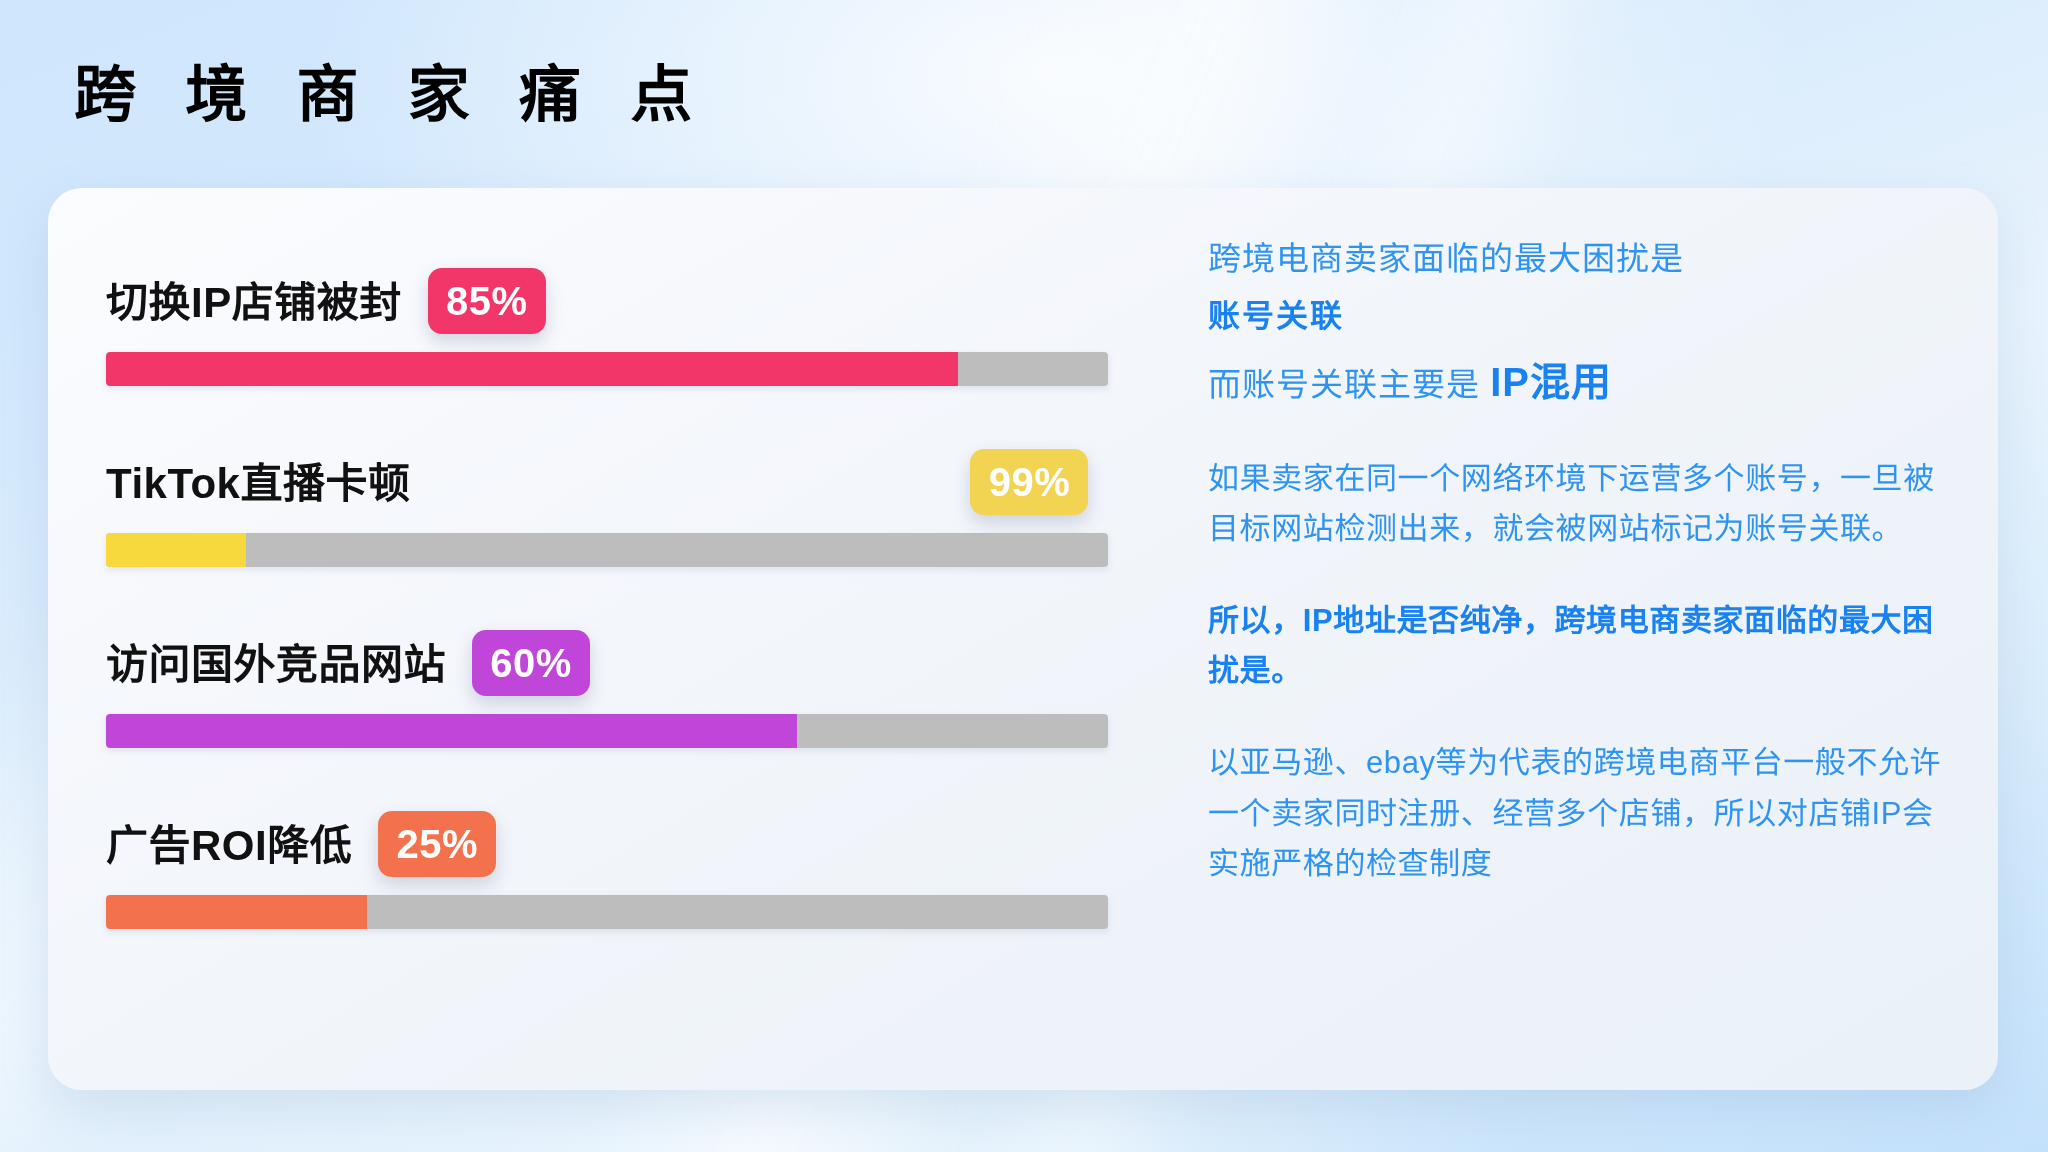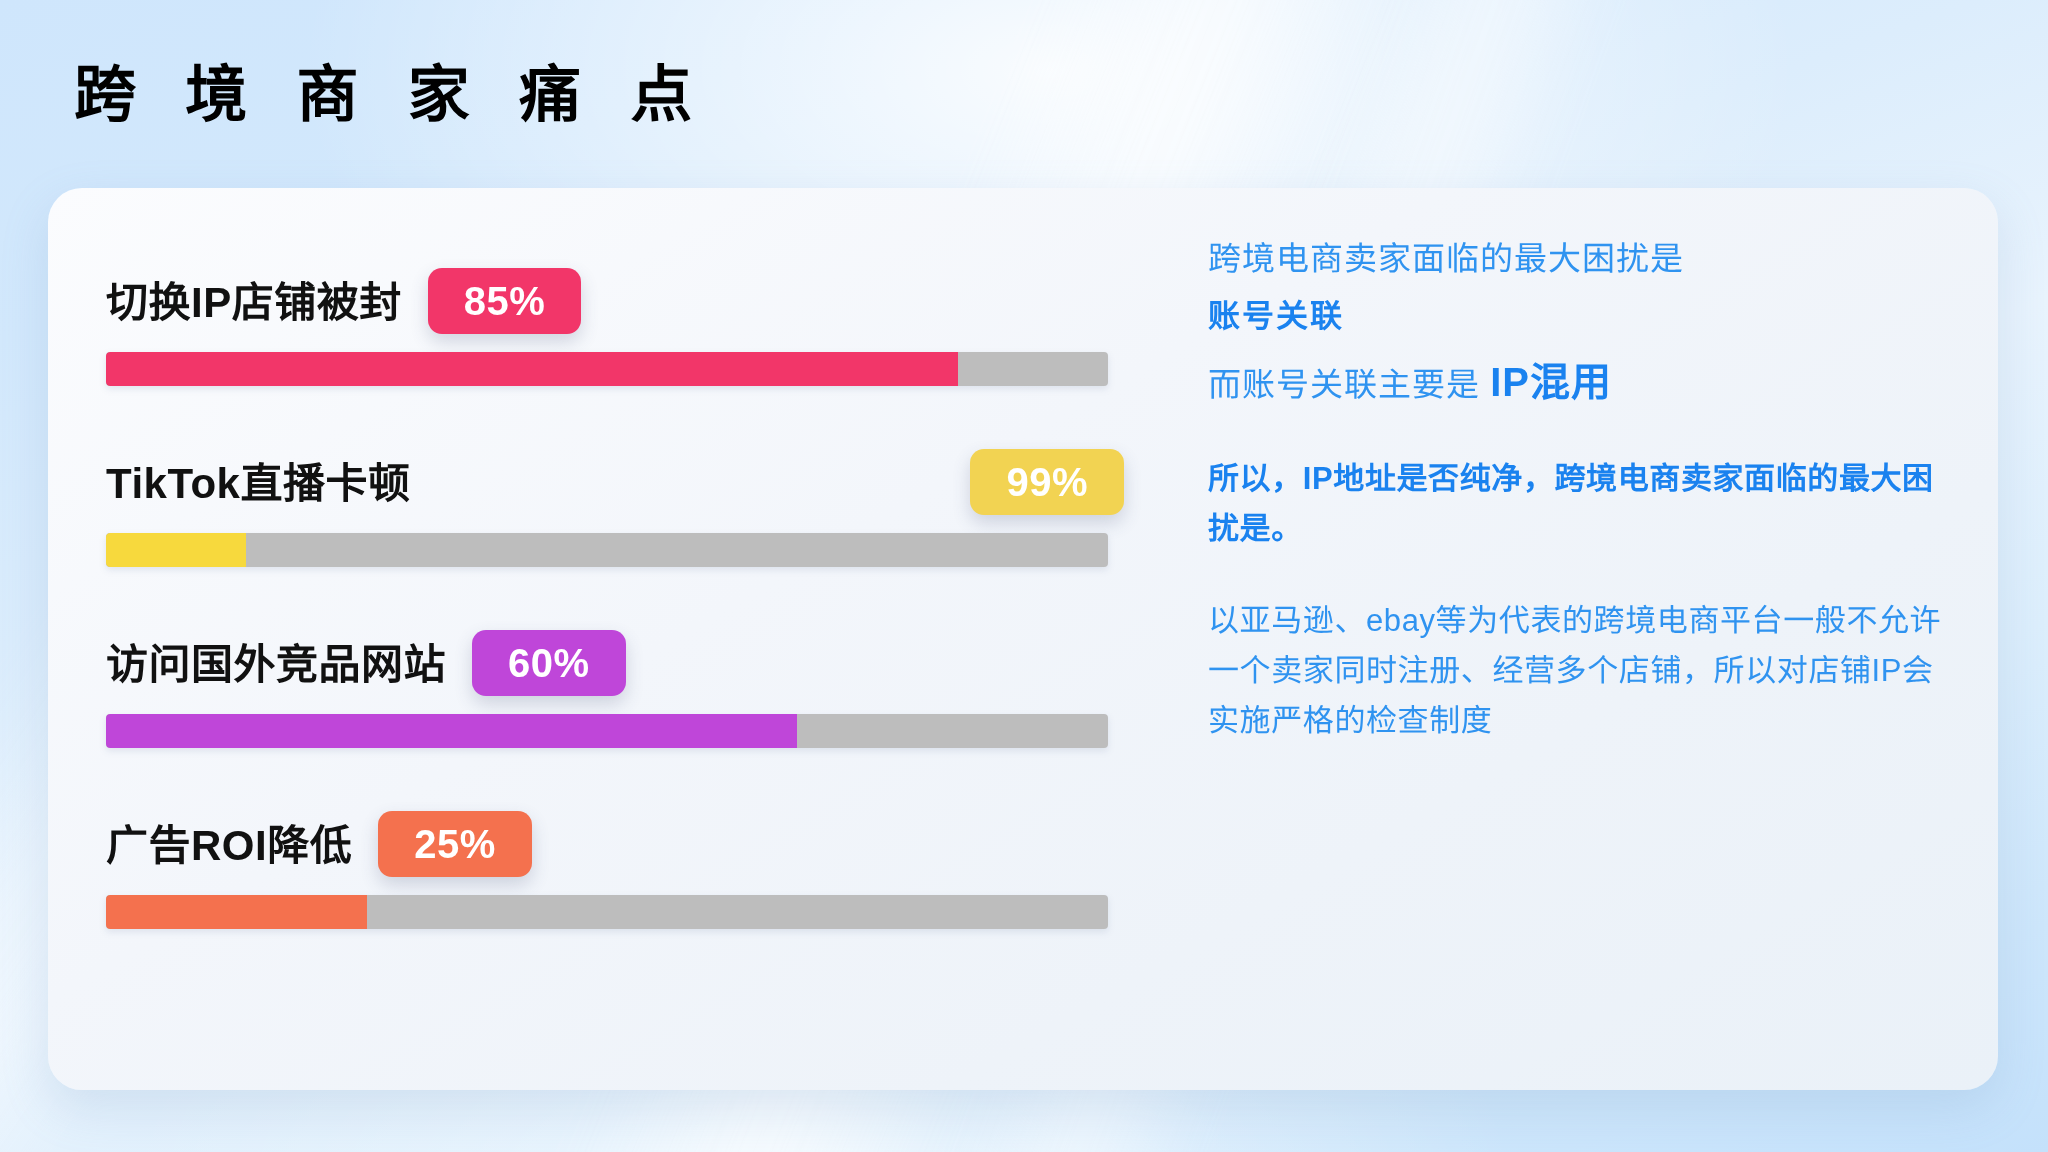--- a/index.html
+++ b/index.html
@@ -99,21 +99,21 @@
     white-space: nowrap;
     font-family: "Liberation Sans", "DejaVu Sans", sans-serif;
   }
   .bar-badge {
     margin-left: 26px;
     display: inline-flex;
     align-items: center;
     justify-content: center;
     height: 66px;
     min-width: 118px;
-    padding: 0 36px;
+    padding: 0 18px;
     box-sizing: border-box;
     border-radius: 14px;
     color: #ffffff;
     font-size: 40px;
     font-weight: 800;
     letter-spacing: 0.5px;
     box-shadow: 0 8px 18px rgba(60, 70, 110, 0.20);
   }
 
   .bar-track {
@@ -240,18 +240,19 @@
 
     </div>
 
     <div class="copy">
       <div class="copy-lead">跨境电商卖家面临的最大困扰是</div>
       <div class="copy-hero">账号关联</div>
       <div class="copy-sub">
         <span>而账号关联主要是</span>
         <span class="em">IP混用</span>
       </div>
+      <div class="copy-para">如果卖家在同一个网络环境下运营多个账号，一旦被目标网站检测出来，就会被网站标记为账号关联。</div>
       <div class="copy-para strong">所以，IP地址是否纯净，跨境电商卖家面临的最大困扰是。</div>
       <div class="copy-para">以亚马逊、ebay等为代表的跨境电商平台一般不允许一个卖家同时注册、经营多个店铺，所以对店铺IP会实施严格的检查制度</div>
     </div>
 
   </div>
 </div>
 
 </body></html>

